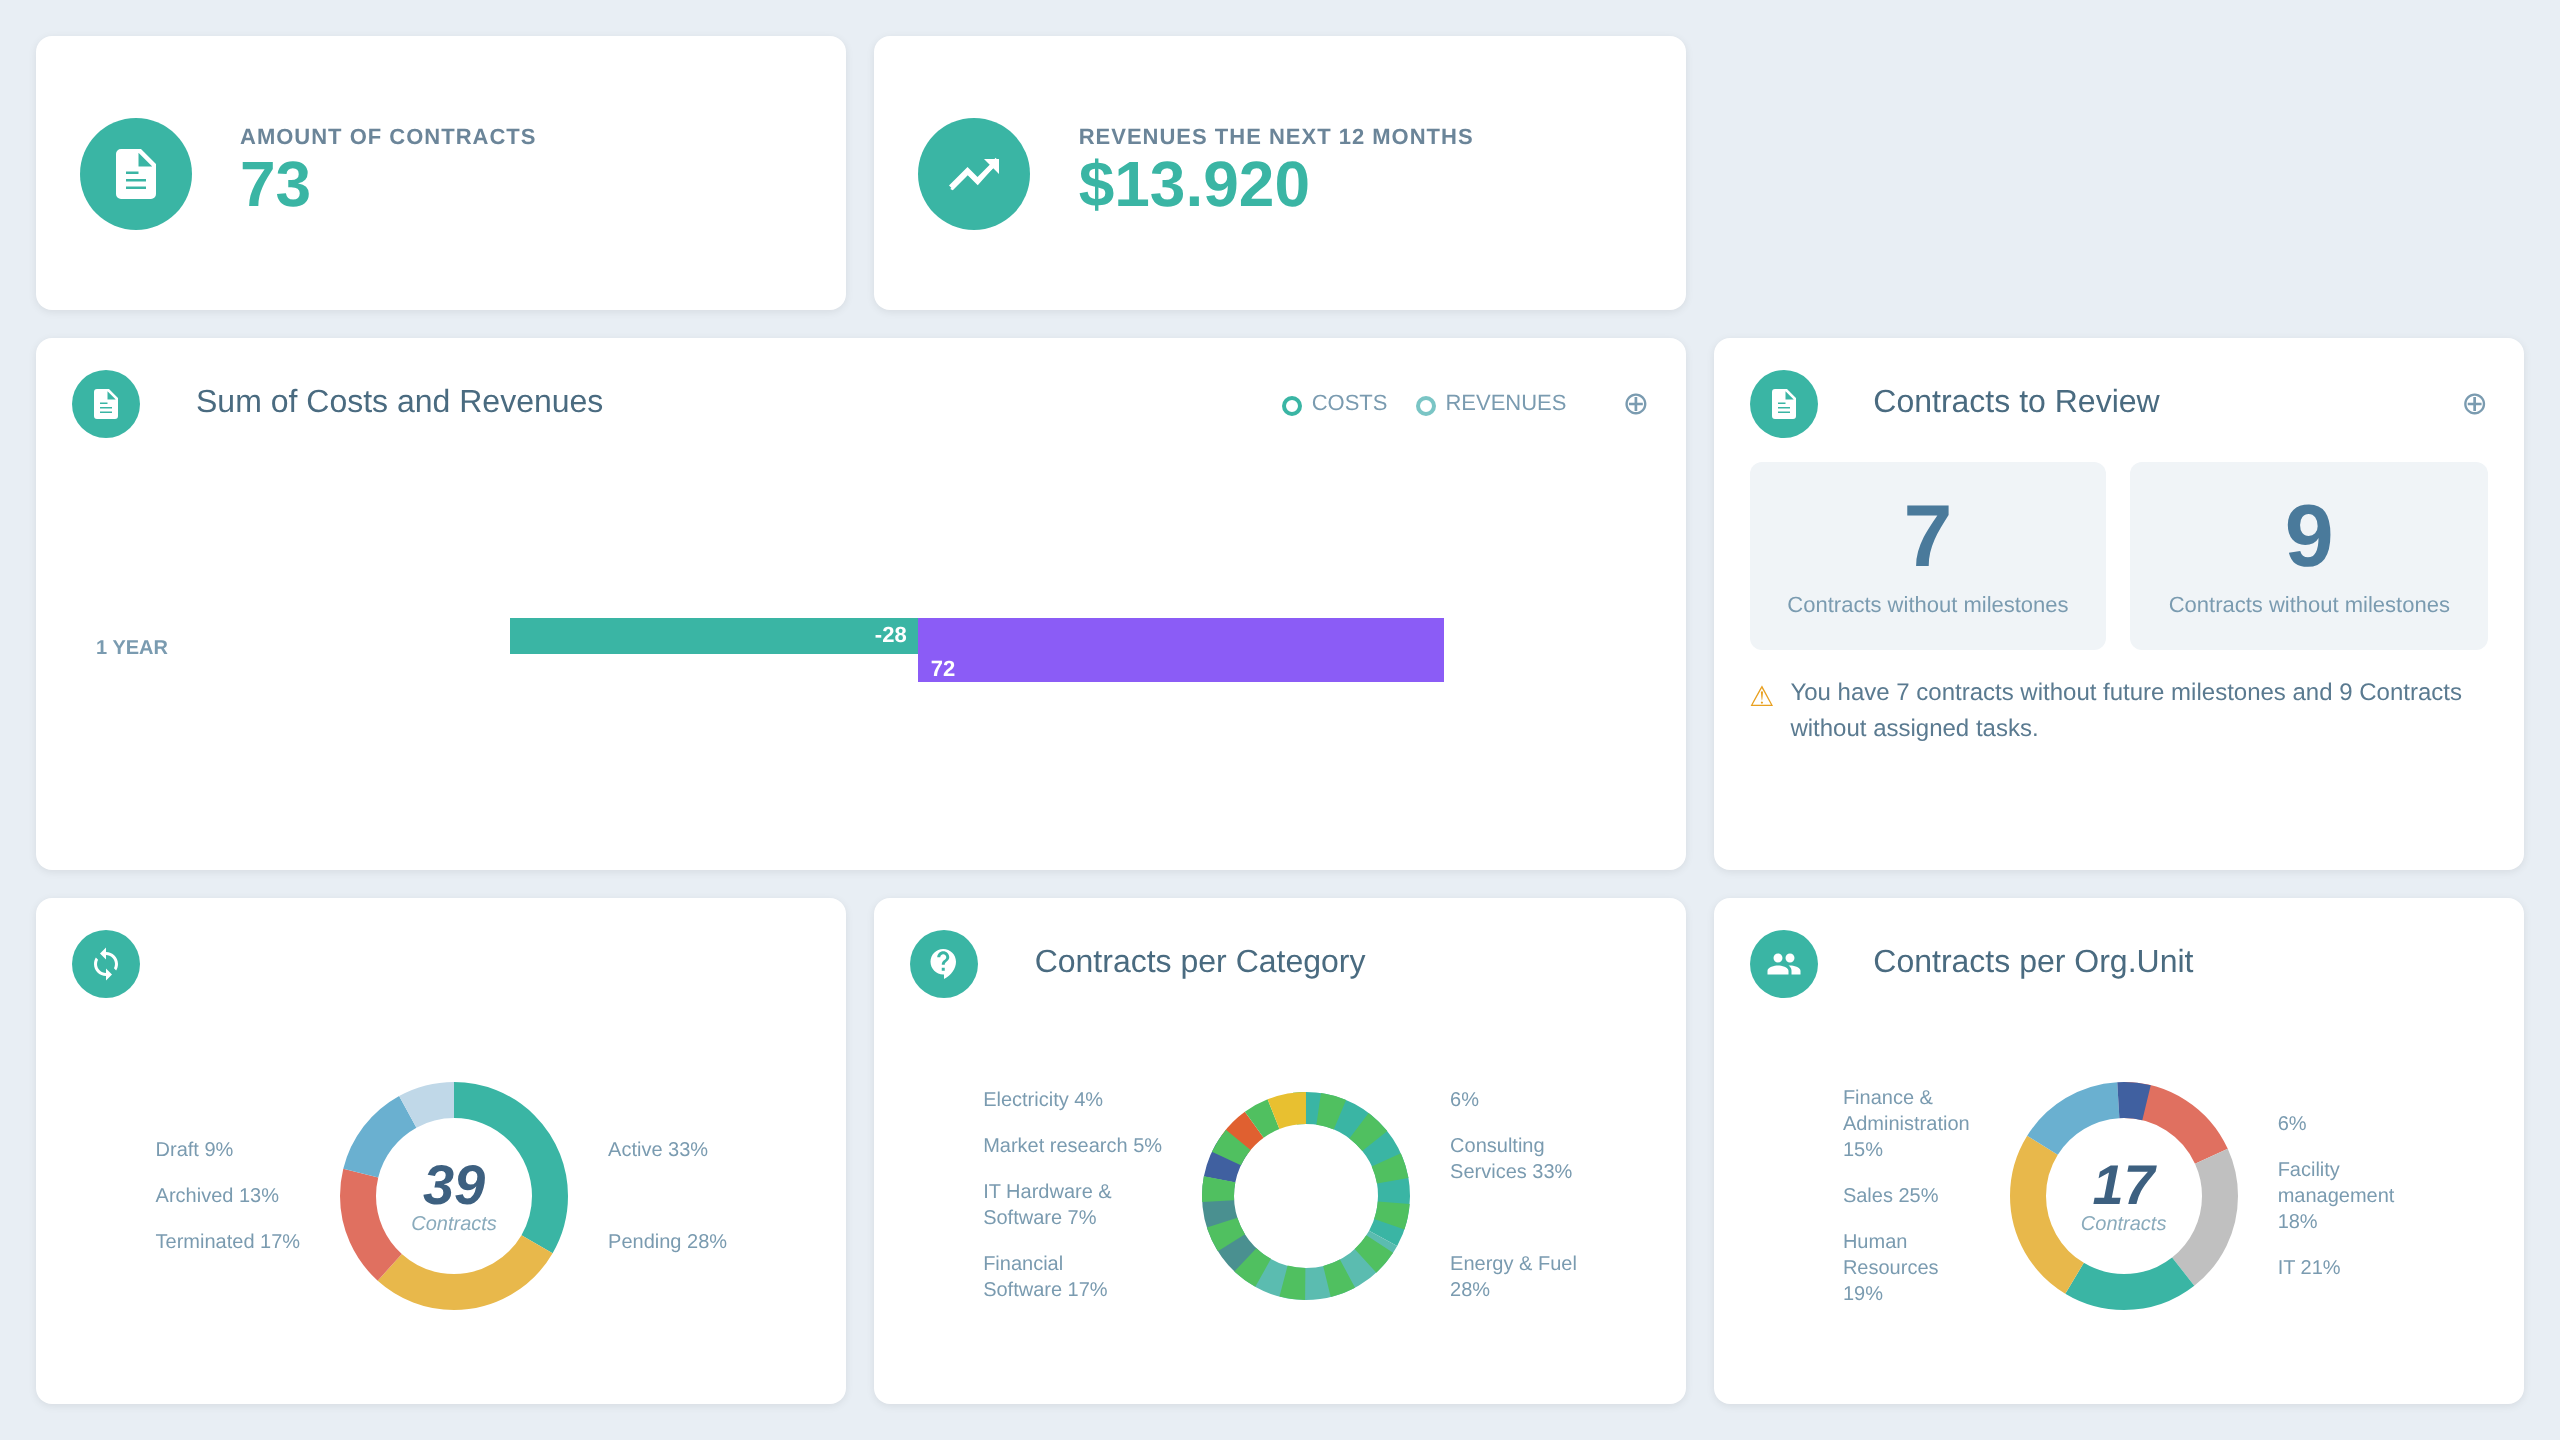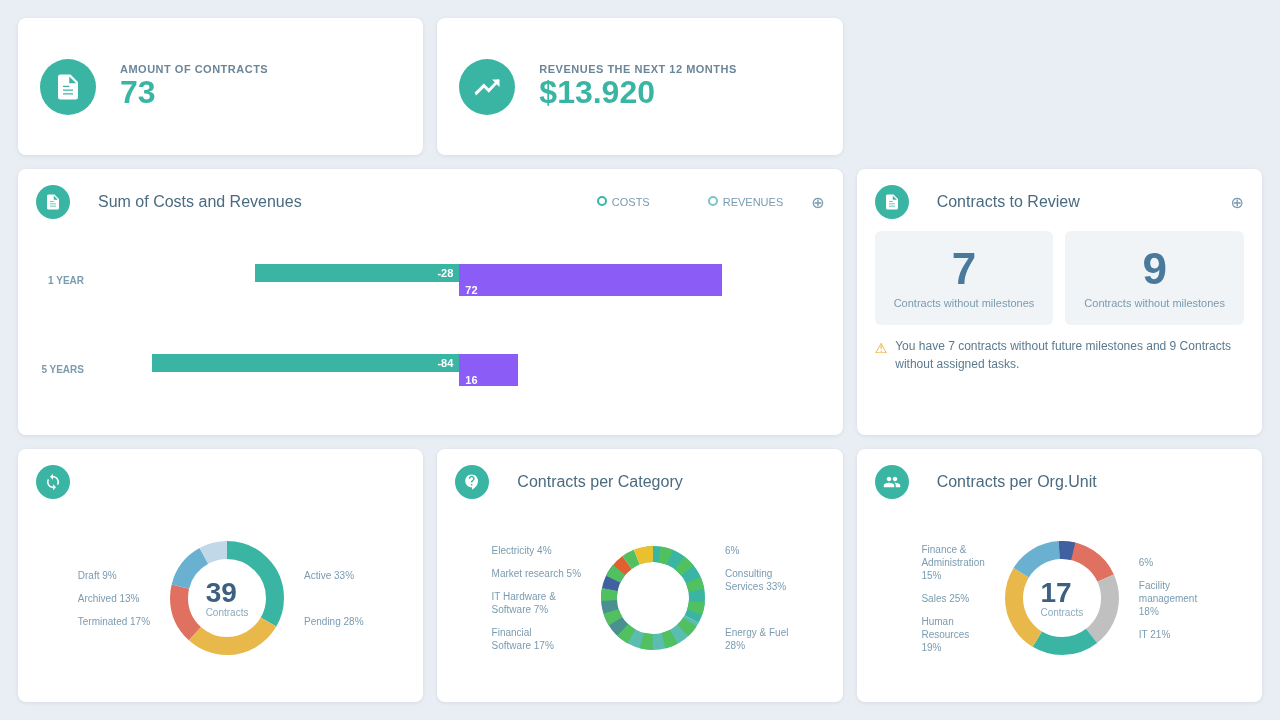--- a/index.html
+++ b/index.html
@@ -93,23 +93,22 @@
     }
     .panel-legend {
       display: flex;
       align-items: center;
       gap: 14px;
       font-size: 11px;
       color: #7a9bb0;
     }
     .legend-item {
       display: flex;
-      align-items: flex-start;
+      align-items: flex-end;
       gap: 5px;
-      margin-left: 44px;
     }
     .legend-dot {
       width: 10px;
       height: 10px;
       border-radius: 50%;
       border: 2px solid;
     }
     .legend-dot.costs { border-color: #3ab5a4; background: transparent; }
     .legend-dot.revenues { border-color: #7ac5c5; background: transparent; }
     .target-icon {
@@ -227,20 +226,22 @@
     .donut-label-item { line-height: 1.3; }
     .donut-center {
       position: relative;
       display: flex;
       align-items: center;
       justify-content: center;
       margin: 0 12px;
     }
     .donut-inner-text {
       position: absolute;
+      text-align: center;
+      font-style: italic;
     }
     .donut-inner-num {
       font-size: 28px;
       font-weight: 700;
       color: #3d6080;
       line-height: 1;
     }
     .donut-inner-sub {
       font-size: 10px;
       color: #8aabbc;
@@ -305,31 +306,20 @@
           <div class="bar-neg" style="width:28%">
             <span class="bar-val">-28</span>
           </div>
           <div class="bar-pos" style="width:36%">
             <span class="bar-val">72</span>
           </div>
         </div>
       </div>
 
 
-      <div class="bar-row">
-        <span class="bar-label">5 YEARS</span>
-        <div class="bar-track">
-          <div class="bar-neg" style="width:42%">
-            <span class="bar-val">-84</span>
-          </div>
-          <div class="bar-pos" style="width:8%">
-            <span class="bar-val">16</span>
-          </div>
-        </div>
-      </div>
     </div>
   </div>
 
   <div class="panel">
     <div class="panel-header">
       <div class="panel-icon">
         <svg viewBox="0 0 24 24">
             <path d="M14 2H6a2 2 0 0 0-2 2v16a2 2 0 0 0 2 2h12a2 2 0 0 0 2-2V8l-6-6zm-1 1.5L18.5 9H13V3.5zM8 17h8v1H8v-1zm0-3h8v1H8v-1zm0-3h5v1H8v-1z"></path>
           </svg>
       </div>

